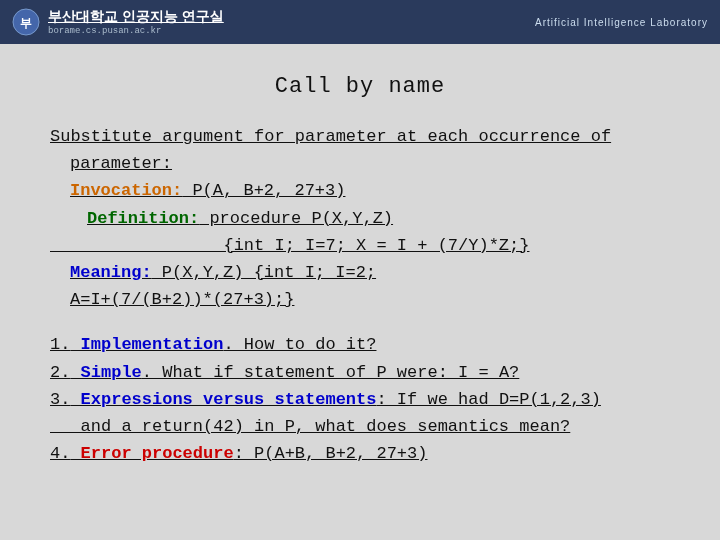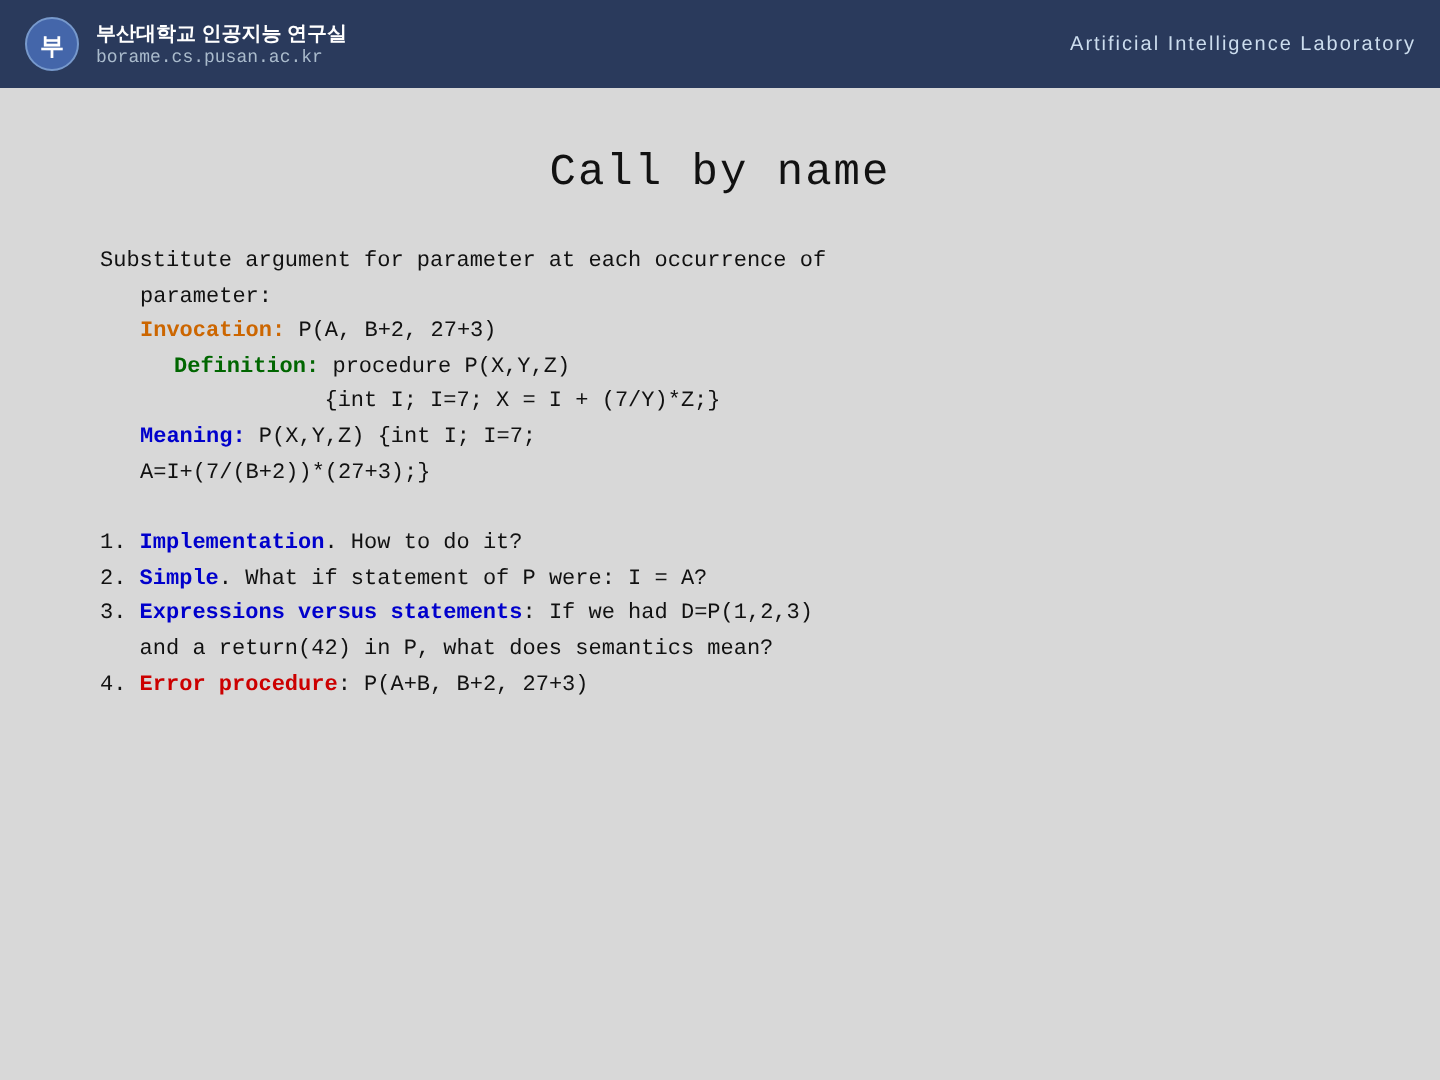--- a/index.html
+++ b/index.html
@@ -32,23 +32,24 @@
       height: 28px;
     }
 
     .header-title-block {
       display: flex;
       flex-direction: column;
     }
 
     .header-title {
       color: #ffffff;
-      font-size: 10px;
+      font-size: 14px;
       font-family: sans-serif;
       font-weight: bold;
+      text-decoration: underline;
     }
 
     .header-subtitle {
       color: #aabbcc;
       font-size: 9px;
       font-family: Liberation Mono, monospace;
     }
 
     .header-right {
       color: #ccddee;
@@ -66,23 +67,24 @@
     .slide-title {
       text-align: center;
       font-size: 22px;
       font-family: 'Courier New', Courier, monospace;
       color: #111;
       margin-bottom: 24px;
       letter-spacing: 1px;
     }
 
     .code-block {
-      font-size: 11px;
+      font-size: 17px;
       line-height: 1.6;
       color: #111;
+      text-decoration: underline;
     }
 
     .code-block .label {
       font-weight: bold;
     }
 
     .color-orange { color: #cc6600; }
     .color-green  { color: #006600; margin-left: 17px; }
     .color-blue   { color: #0000cc; }
     .color-red    { color: #cc0000; }
@@ -120,21 +122,21 @@
 
   <div class="slide-title">Call by name</div>
 
   <div class="code-block">
 
     <span class="line"><span>Substitute argument for parameter at each occurrence of</span></span>
     <span class="line indent1"><span>parameter:</span></span>
     <span class="line indent1"><span class="label color-orange">Invocation:</span><span> P(A, B+2, 27+3)</span></span>
     <span class="line indent1"><span class="label color-green">Definition:</span><span> procedure P(X,Y,Z)</span></span>
     <span class="line"><span>                 {int I; I=7; X = I + (7/Y)*Z;}</span></span>
-    <span class="line indent1"><span class="label color-blue">Meaning:</span><span> P(X,Y,Z) {int I; I=7;</span></span>
+    <span class="line indent1"><span class="label color-blue">Meaning:</span><span> P(X,Y,Z) {int I; I=2;</span></span>
     <span class="line indent1"><span>A=I+(7/(B+2))*(27+3);}</span></span>
 
     <div class="section-break"></div>
 
     <span class="line"><span>1.</span><span class="label color-blue"> Implementation</span><span>. How to do it?</span></span>
     <span class="line"><span>2.</span><span class="label color-blue"> Simple</span><span>. What if statement of P were: I = A?</span></span>
     <span class="line"><span>3.</span><span class="label color-blue"> Expressions versus statements</span><span>: If we had D=P(1,2,3)</span></span>
     <span class="line"><span>   and a return(42) in P, what does semantics mean?</span></span>
     <span class="line"><span>4.</span><span class="label color-red"> Error procedure</span><span>: P(A+B, B+2, 27+3)</span></span>
 

